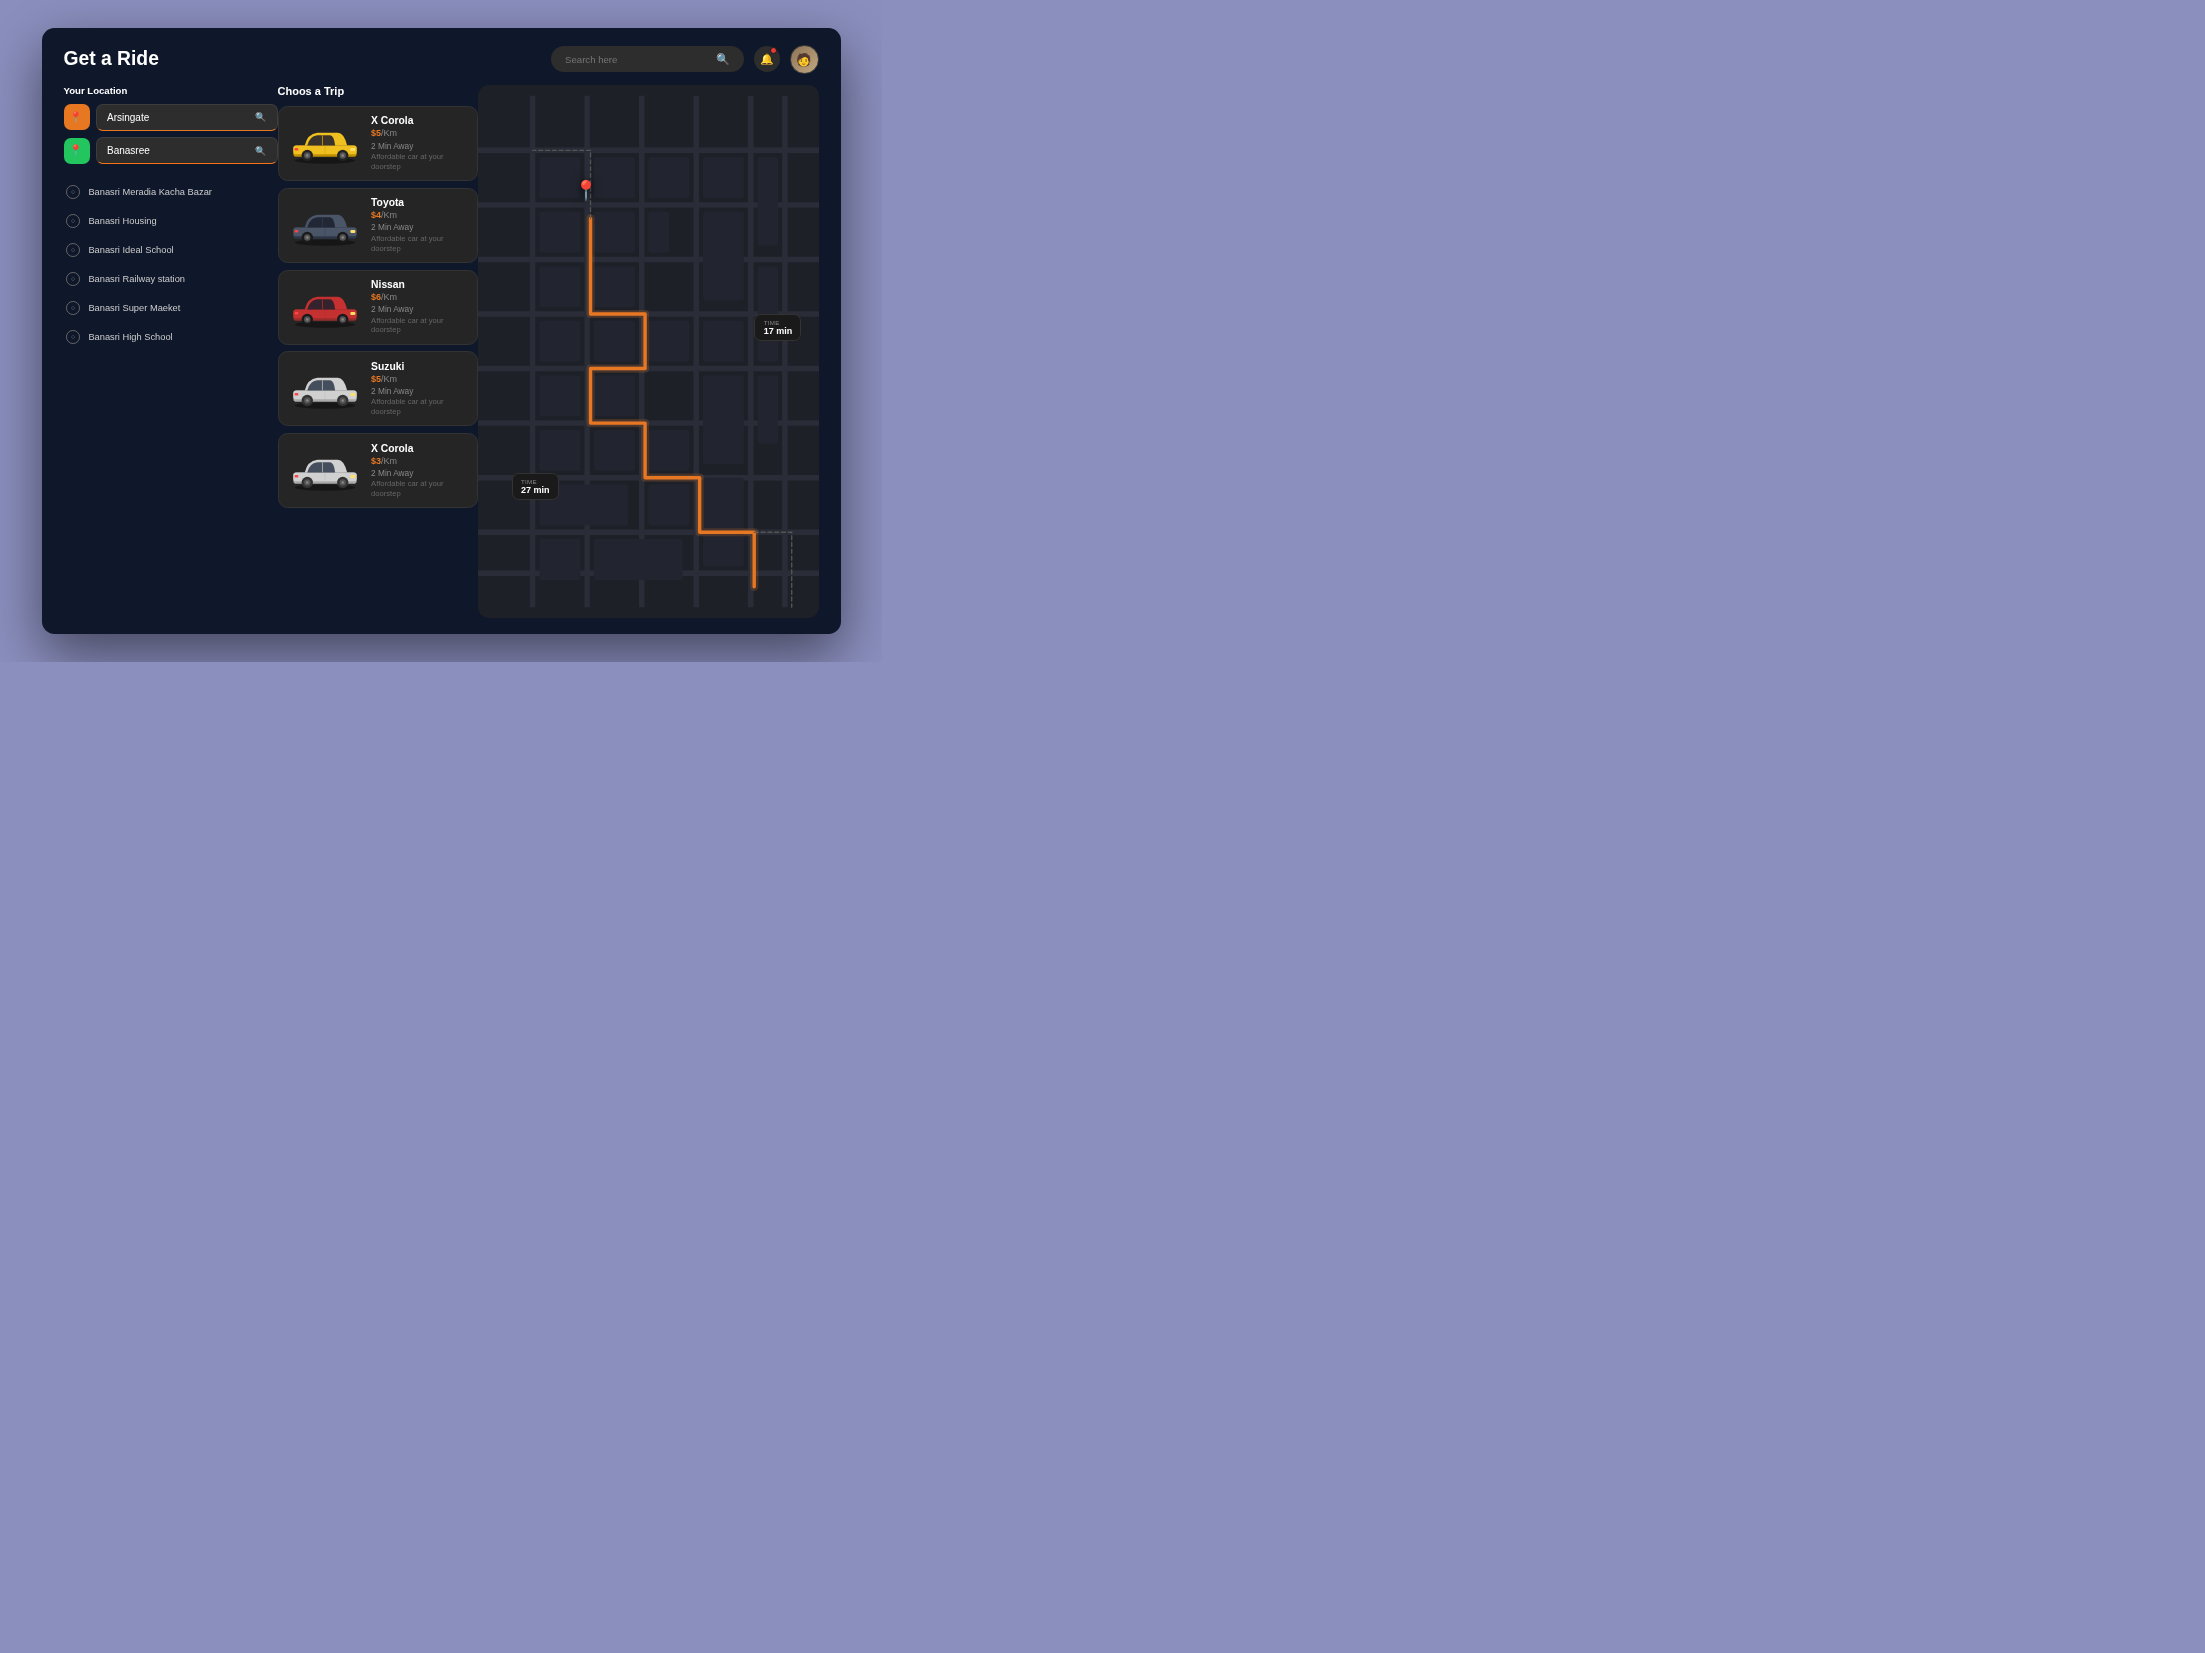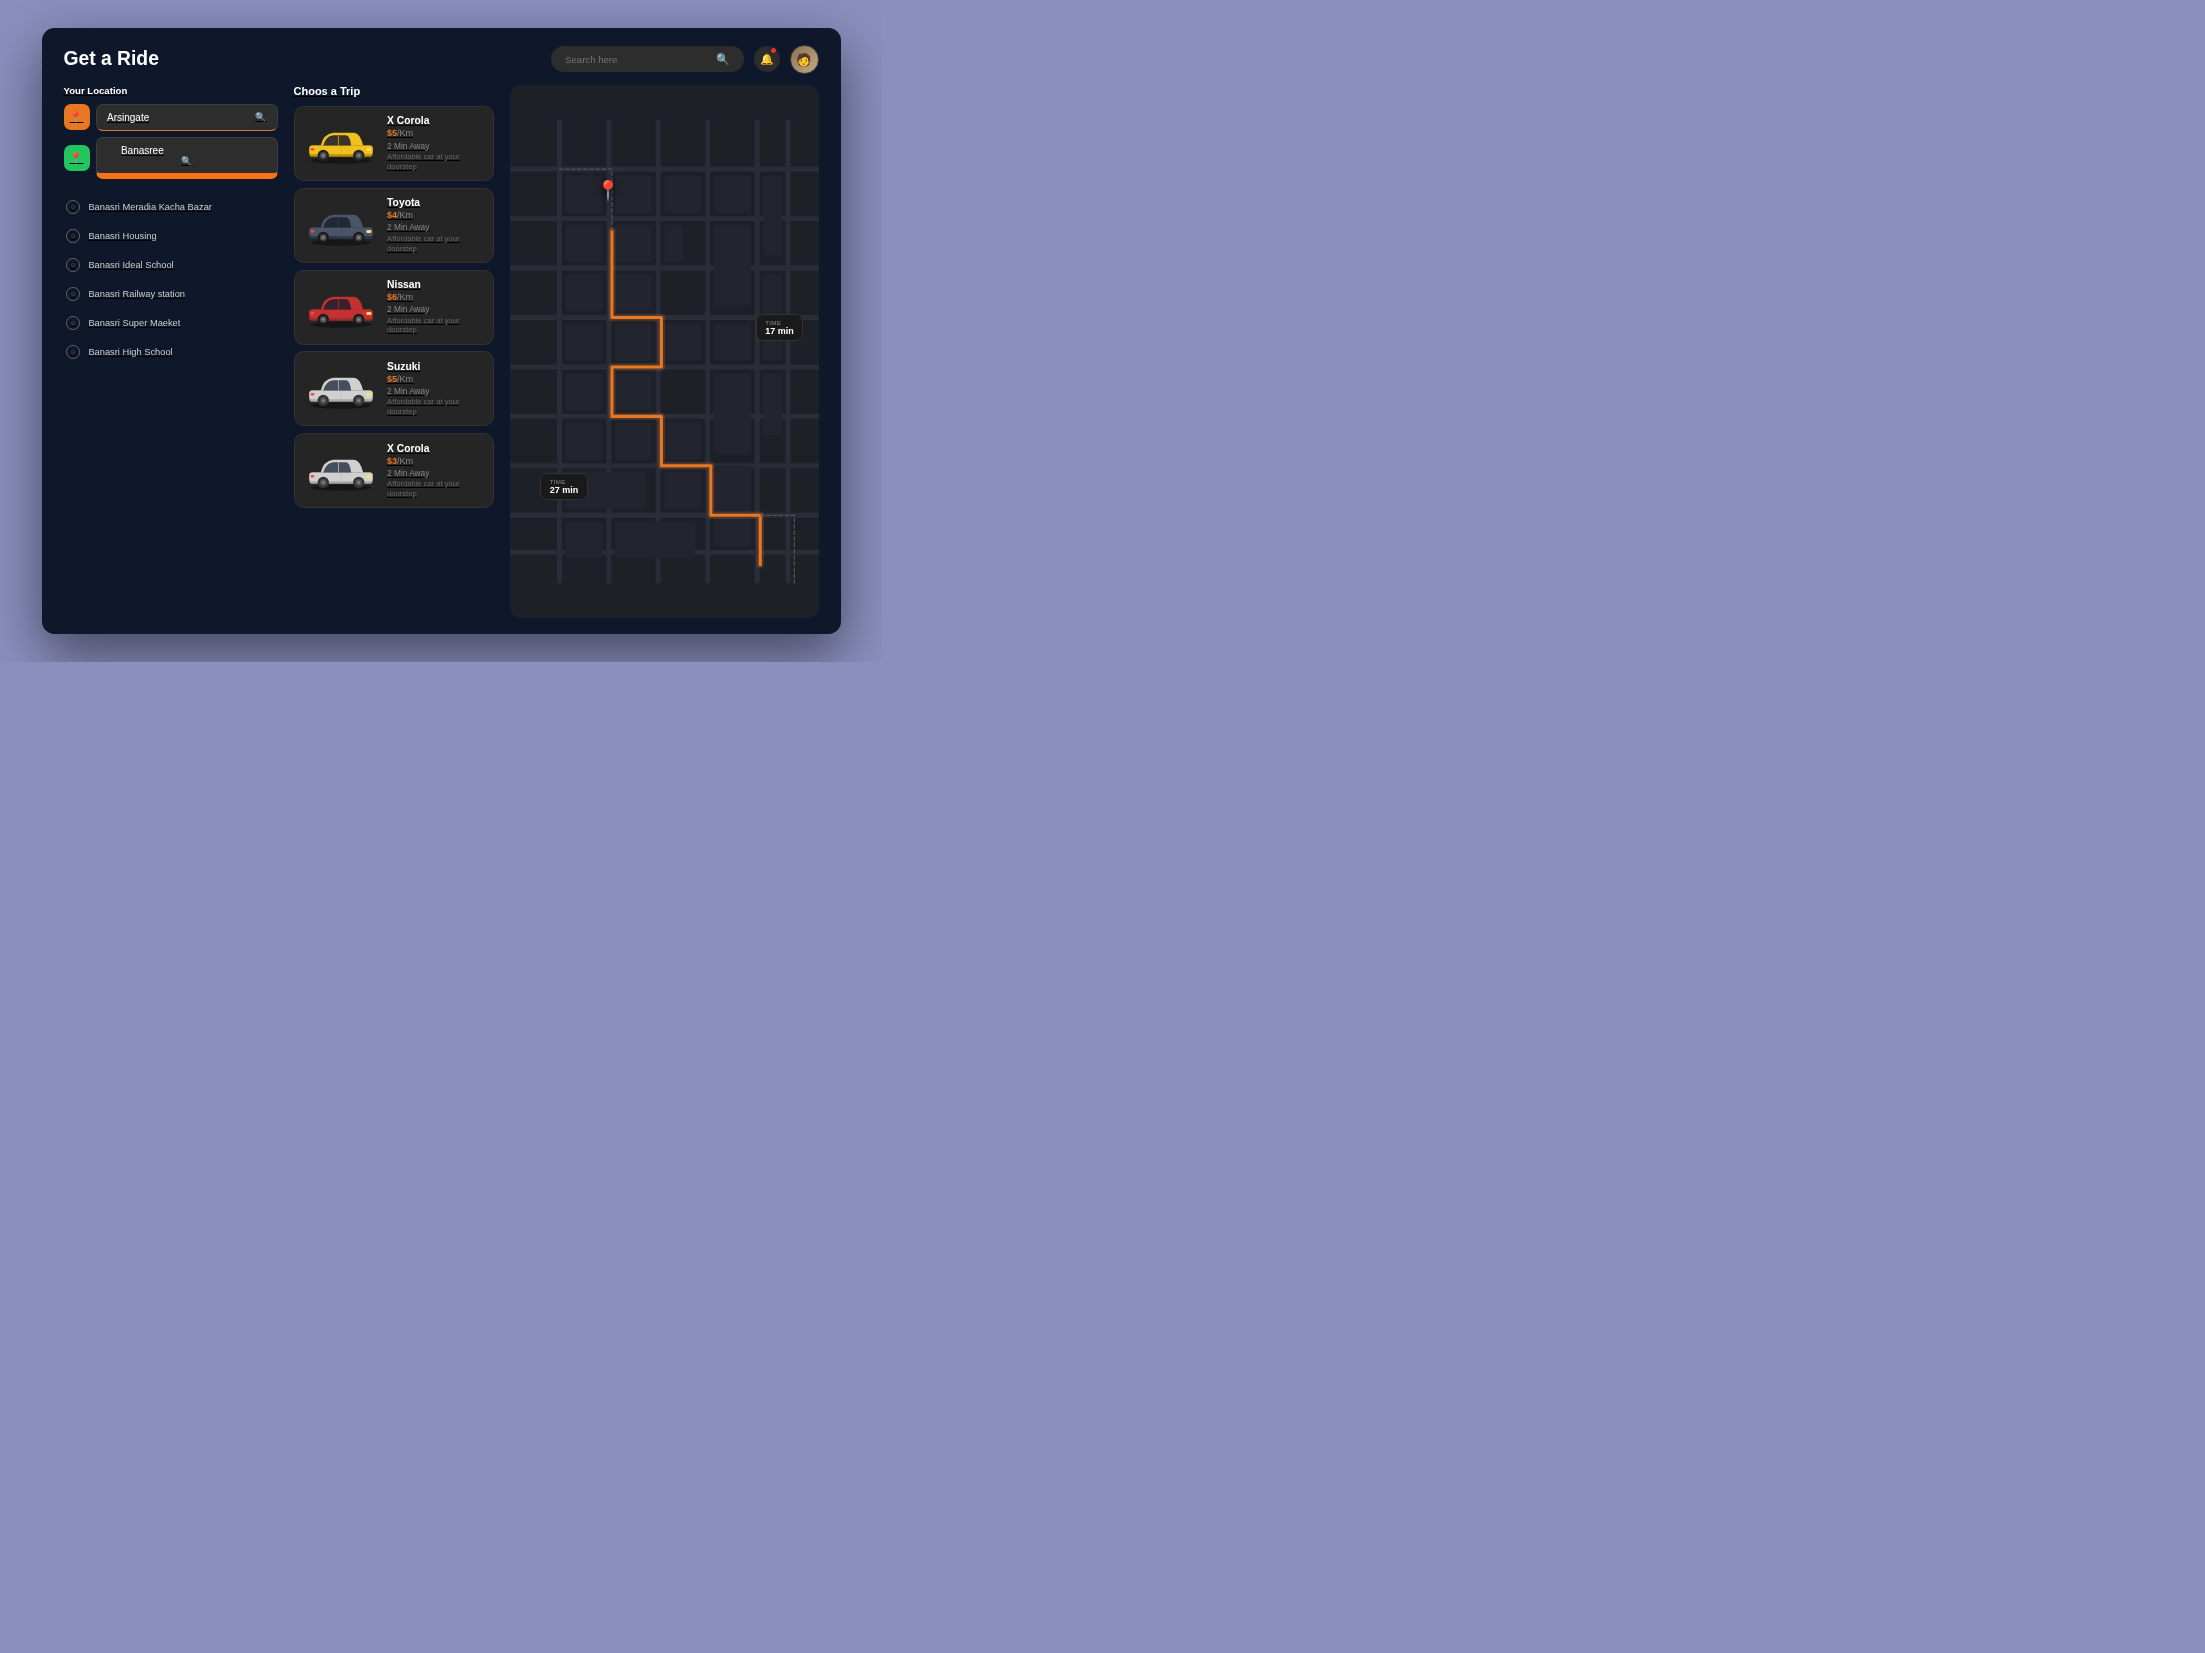--- a/index.html
+++ b/index.html
@@ -109,23 +109,22 @@
       align-items: center;
       justify-content: center;
       font-size: 12.4px;
     }
 
     
     .main-content {
       display: flex;
       flex: 1;
       padding: 11px 22px 16.5px 22px;
-      gap: 16px;
+      gap: 0;
       overflow: hidden;
-      text-decoration: underline;
     }
 
     
     .left-panel {
       width: 214px;
       flex-shrink: 0;
       display: flex;
       flex-direction: column;
       gap: 0;
     }
@@ -185,22 +184,21 @@
       outline: none;
       color: #ffffff;
       font-size: 10px;
       flex: 1;
     }
 
     .location-input.orange-border {
       border-bottom: 1px solid #e87722;
     }
     .location-input.green-border {
-      border-bottom: 6px solid #f97316;
-      flex-direction: column;
+      border-bottom: 1px solid #f97316;
     }
 
     .suggestion-list {
       display: flex;
       flex-direction: column;
       gap: 1.4px;
     }
 
     .suggestion-item {
       display: flex;

